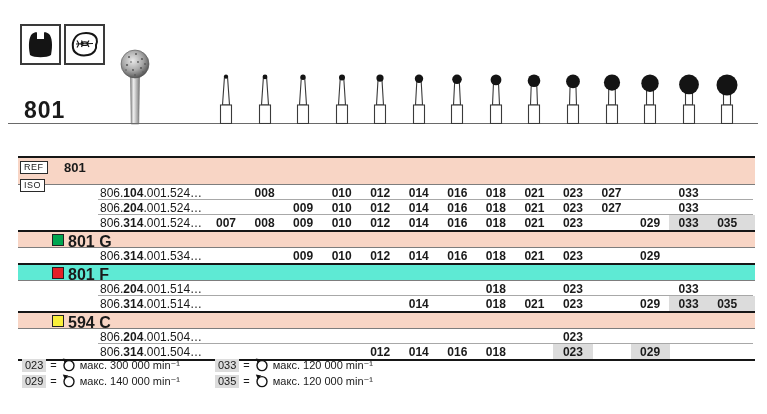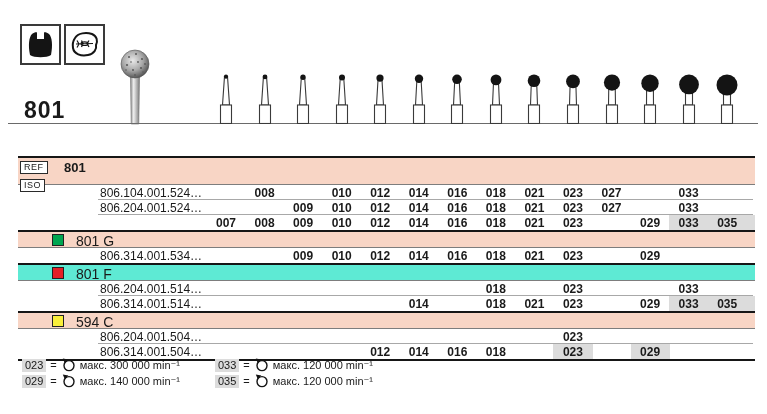--- a/index.html
+++ b/index.html
@@ -17,25 +17,25 @@
   
   .catalog{position:absolute;left:18px;top:156px;width:737px;}
   .thickline{height:2px;background:#161616;}
   .thinline{height:1px;background:#7d7d7d;}
   .band{position:relative;height:15px;}
   .ref-band{position:relative;height:26px;}
   .tag-box{position:absolute;display:inline-block;border:1px solid #2a2a2a;background:#fff;
            font-size:9px;line-height:11px;padding:0 3px;letter-spacing:0.5px;}
   .ref-value{position:absolute;left:46px;top:2px;font-size:13px;font-weight:bold;}
   .sq{position:absolute;left:34px;top:2px;width:10px;height:10px;border:1px solid #222;}
-  .band-label{position:absolute;left:50px;top:1px;font-size:14px;font-weight:normal;margin-left:8px;}
+  .band-label{position:absolute;left:50px;top:1px;font-size:16px;font-weight:bold;}
   .iso-row{position:relative;height:15px;}
   .row-underline{position:absolute;left:80px;right:2px;bottom:0;height:1px;background:#a8a8a8;}
   .iso-text{position:absolute;left:82px;top:1px;font-size:12px;white-space:nowrap;}
-  .iso-text b{font-weight:normal;margin-top:20px;}
+  .iso-text b{font-weight:bold;margin-top:20px;}
   .size-cell{position:absolute;top:1px;width:38px;text-align:center;font-size:12px;font-weight:bold;}
   .hl{position:absolute;top:0;bottom:0;}
 
   
   .legend-item{position:absolute;display:flex;align-items:center;gap:4px;font-size:11px;white-space:nowrap;}
   .badge{padding:0 3px;line-height:13px;}
   .legend-eq{font-size:11px;}
 </style>
 </head>
 <body>
@@ -194,20 +194,21 @@
           <div class="size-cell" style="left: 458.85px;">018</div>
           <div class="size-cell" style="left: 497.4px;">021</div>
           <div class="size-cell" style="left: 535.95px;">023</div>
           <div class="size-cell" style="left: 574.5px;">027</div>
           <div class="size-cell" style="left: 651.6px;">033</div>
           <div class="row-underline"></div>
         </div>
         <div class="iso-row">
           <div class="hl" style="background: rgb(220, 220, 220); left: 651.1px; width: 39.5px;"></div>
           <div class="hl" style="background: rgb(220, 220, 220); left: 689.65px; width: 47.35px;"></div>
+          <div class="iso-text"><span>806.</span><b>314</b><span>.001.524…</span></div>
           <div class="size-cell" style="left: 189px;">007</div>
           <div class="size-cell" style="left: 227.55px;">008</div>
           <div class="size-cell" style="left: 266.1px;">009</div>
           <div class="size-cell" style="left: 304.65px;">010</div>
           <div class="size-cell" style="left: 343.2px;">012</div>
           <div class="size-cell" style="left: 381.75px;">014</div>
           <div class="size-cell" style="left: 420.3px;">016</div>
           <div class="size-cell" style="left: 458.85px;">018</div>
           <div class="size-cell" style="left: 497.4px;">021</div>
           <div class="size-cell" style="left: 535.95px;">023</div>

